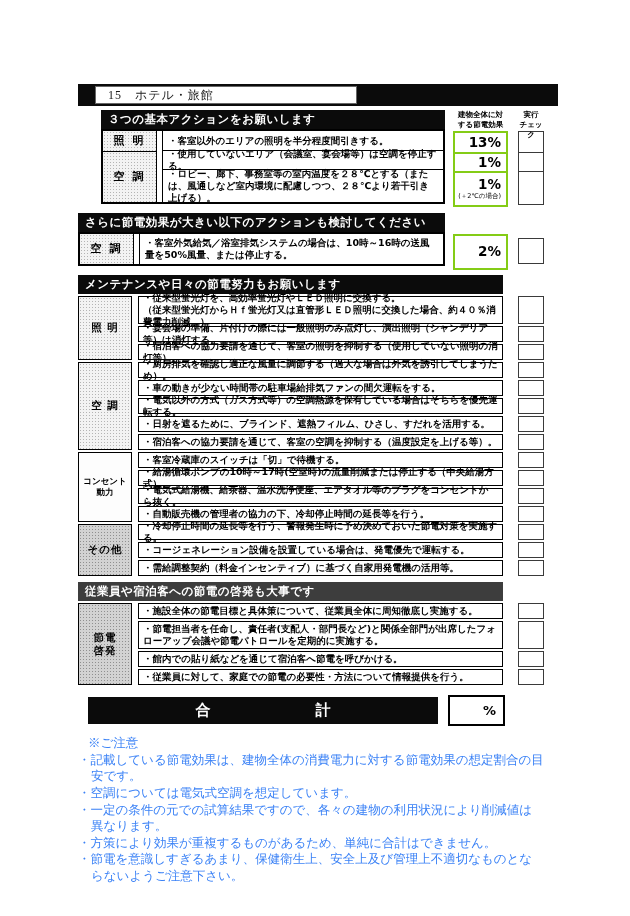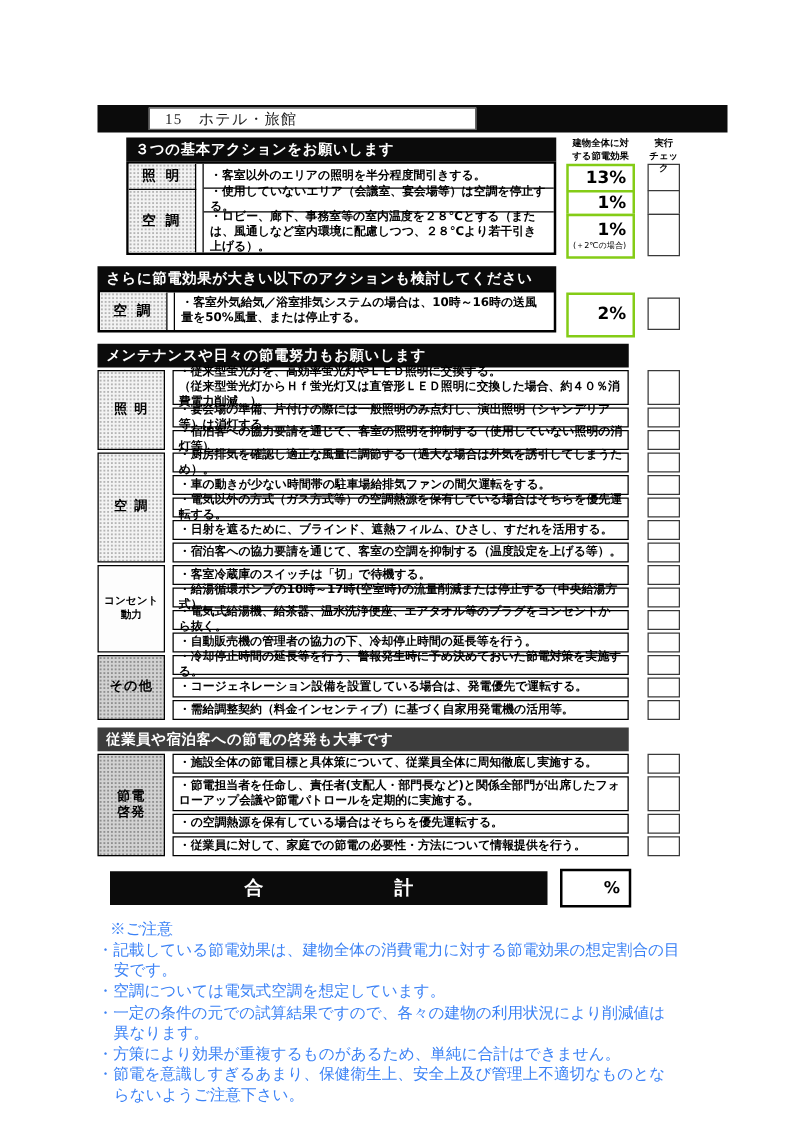--- a/index.html
+++ b/index.html
@@ -4,21 +4,21 @@
 <style>
   html,body { margin:0; padding:0; }
   body {
     width:630px; height:916px; background:#ffffff; position:relative;
     font-family:"DejaVu Sans", sans-serif; color:#000;
     -webkit-font-smoothing:antialiased;
   }
   .canvas { position:absolute; left:78px; top:84px; width:466px; }
 
   
-  .topbar { width:480px; height:22px; background:#0b0b0b;padding-left:24px; }
+  .topbar { width:480px; height:22px; background:#0b0b0b; }
   .topbar-inner {
     position:relative; top:2px; left:17px; width:262px; height:18px;
     background:#fff; border:1px solid #666; box-sizing:border-box;
     display:flex; align-items:center; gap:13px; padding-left:12px;
     font-family:"Liberation Serif", serif; font-size:12px; color:#1a1a1a; letter-spacing:1px;
   }
 
   
   .pat-light { background-color:#f3f3f3;
     background-image:radial-gradient(#b4b4b4 0.8px, transparent 0.9px);
@@ -247,21 +247,21 @@
     <div class="colA2">
       <div class="titlebar gray">従業員や宿泊客への節電の啓発も大事です</div>
       <div class="g-body">
         <div class="gcat-col">
           <div class="gcat pat-dark" style="height:82px">節電
 啓発</div>
         </div>
         <div class="grows">
           <div class="gtext s">・施設全体の節電目標と具体策について、従業員全体に周知徹底し実施する。</div>
           <div class="gtext d">・節電担当者を任命し、責任者(支配人・部門長など)と関係全部門が出席したフォローアップ会議や節電パトロールを定期的に実施する。</div>
-          <div class="gtext s">・の空調熱源を保有している場合はそちらを優先運転する。</div>
+          <div class="gtext s">・館内での貼り紙などを通じて宿泊客へ節電を呼びかける。</div>
           <div class="gtext s">・従業員に対して、家庭での節電の必要性・方法について情報提供を行う。</div>
         </div>
       </div>
     </div>
     <div class="colC2">
       <div class="cbx s"></div>
       <div class="cbx d"></div>
       <div class="cbx s"></div>
       <div class="cbx s"></div>
     </div>

